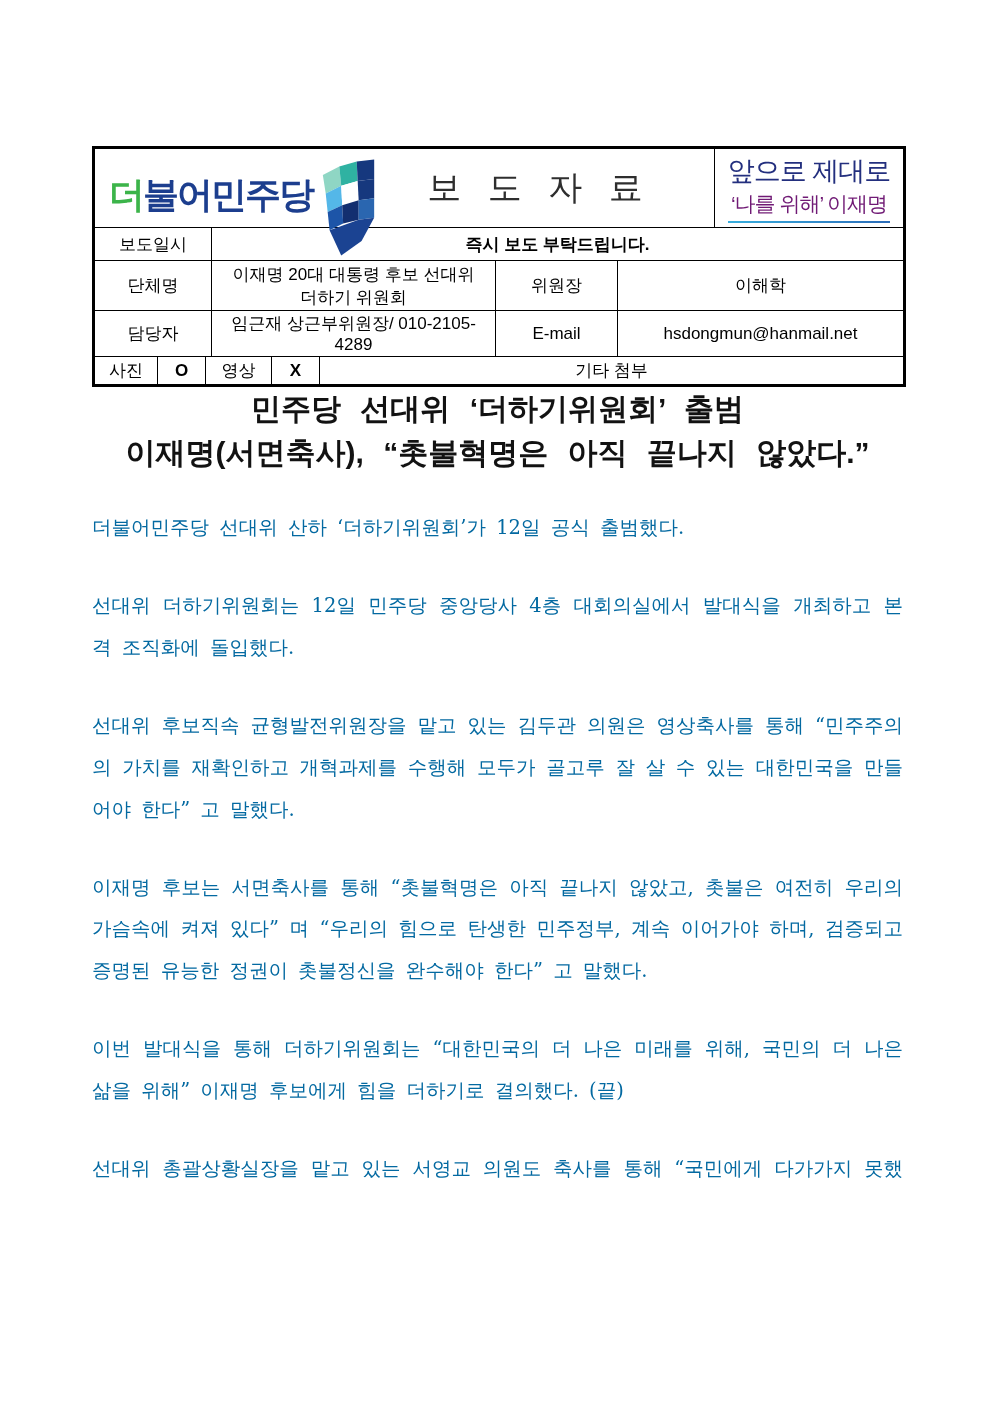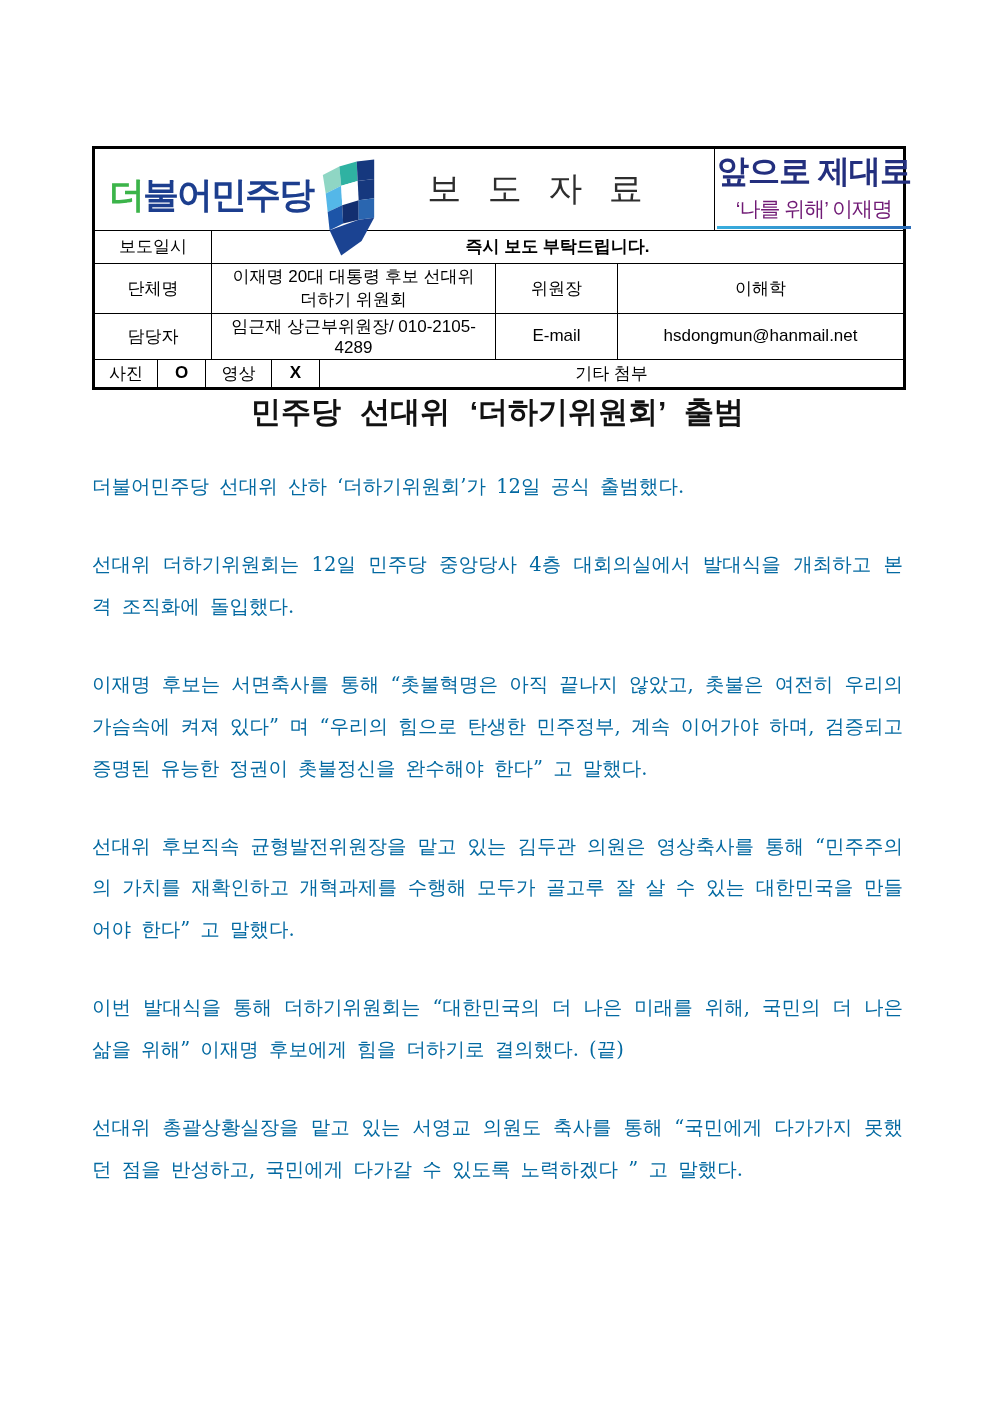--- a/index.html
+++ b/index.html
@@ -61,21 +61,21 @@
   .doc-type {
     position:absolute; left:270px; right:0; top:0; bottom:0;
     display:flex; align-items:center; justify-content:center;
     font-family:"Liberation Serif","DejaVu Serif", serif;
     font-size:34px; color:#2e2e2e; letter-spacing:9px;
     white-space:nowrap;
   }
   td.head-right { padding:0 6px; }
   .slogan { display:inline-block; text-align:center; }
   .slogan-l1 {
-    font-size:32px; font-weight:bold; letter-spacing:-1px;
+    font-size:27px; font-weight:normal; letter-spacing:-1px;
     color:#232f7e; white-space:nowrap;
   }
   .slogan-l2 {
     font-size:21px; color:#701a75; letter-spacing:-1px;
     white-space:nowrap; margin-top:1px;
   }
   .slogan-underline {
     height:2.5px; margin-top:3px;
     background:linear-gradient(90deg,#38aede,#2b6cb8);
   }
@@ -191,26 +191,27 @@
         <td class="teal bold dashed-left">O</td>
         <td colspan="2">영상</td>
         <td class="teal bold dashed-left">X</td>
         <td colspan="4" class="etc">기타 첨부</td>
       </tr>
     </tbody>
       </table>
 
     <div class="title-block">
       <div>민주당 선대위 ‘더하기위원회’ 출범</div>
+      <div>이재명(서면축사), “촛불혁명은 아직 끝나지 않았다.”</div>
     </div>
 
     <div class="body-block">
       <p>더불어민주당 선대위 산하 ‘더하기위원회’가 12일 공식 출범했다.</p>
       <p>선대위 더하기위원회는 12일 민주당 중앙당사 4층 대회의실에서 발대식을 개최하고 본격 조직화에 돌입했다.</p>
+      <p>선대위 후보직속 균형발전위원장을 맡고 있는 김두관 의원은 영상축사를 통해 “민주주의의 가치를 재확인하고 개혁과제를 수행해 모두가 골고루 잘 살 수 있는 대한민국을 만들어야 한다” 고 말했다.</p>
       <p>이재명 후보는 서면축사를 통해 “촛불혁명은 아직 끝나지 않았고, 촛불은 여전히 우리의 가슴속에 켜져 있다” 며 “우리의 힘으로 탄생한 민주정부, 계속 이어가야 하며, 검증되고 증명된 유능한 정권이 촛불정신을 완수해야 한다” 고 말했다.</p>
-      <p>선대위 후보직속 균형발전위원장을 맡고 있는 김두관 의원은 영상축사를 통해 “민주주의의 가치를 재확인하고 개혁과제를 수행해 모두가 골고루 잘 살 수 있는 대한민국을 만들어야 한다” 고 말했다.</p>
       <p>이번 발대식을 통해 더하기위원회는 “대한민국의 더 나은 미래를 위해, 국민의 더 나은 삶을 위해” 이재명 후보에게 힘을 더하기로 결의했다. (끝)</p>
       <p>선대위 총괄상황실장을 맡고 있는 서영교 의원도 축사를 통해 “국민에게 다가가지 못했던 점을 반성하고, 국민에게 다가갈 수 있도록 노력하겠다 ” 고 말했다.</p>
     </div>
   </div>
 
   <div class="footer">- 1 -</div>
 </div>
 
 </body></html>

